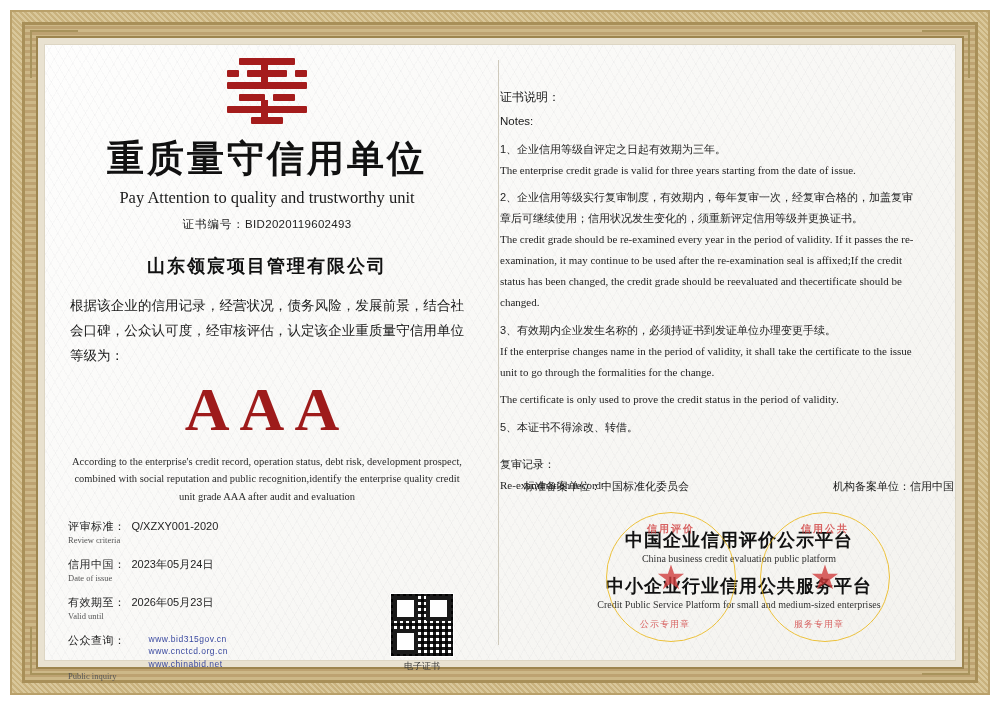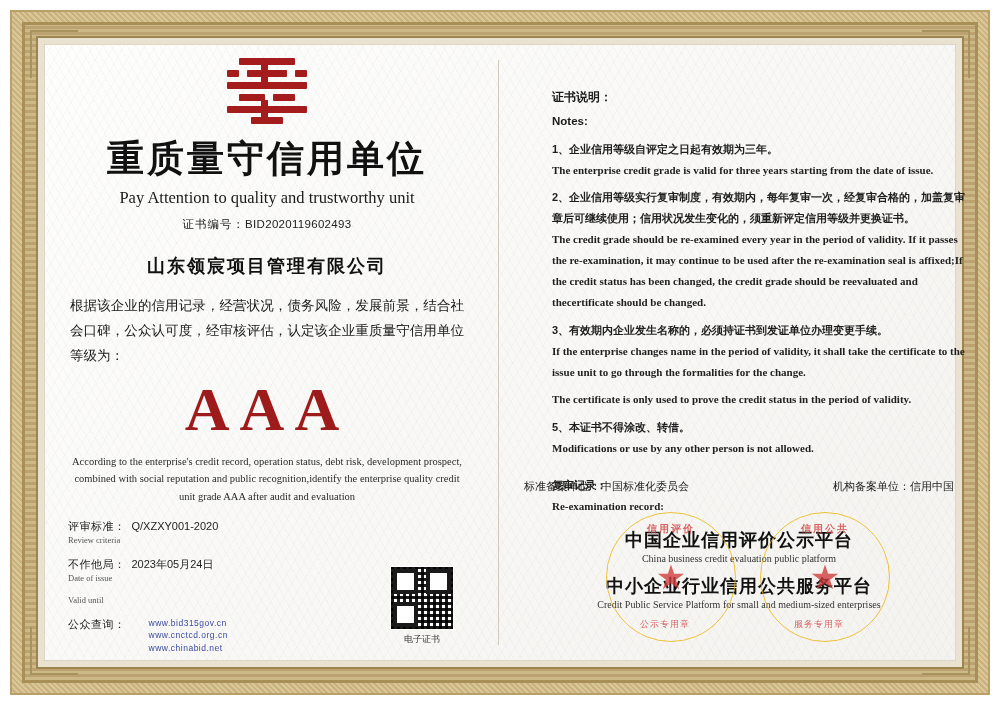--- a/index.html
+++ b/index.html
@@ -141,22 +141,22 @@
   .qr::before,.qr::after{
     content:"";position:absolute;width:17px;height:17px;border:4px solid #1a1a1a;background:#fff;
   }
   .qr::before{left:2px;top:2px;}
   .qr::after{right:2px;top:2px;}
   .qr-eye3{position:absolute;left:2px;bottom:2px;width:17px;height:17px;border:4px solid #1a1a1a;background:#fff;}
   .qr-label{font-size:9px;color:#333;margin-top:3px;}
 
   
   .right{
-    position:absolute;left:552px;top:86px;width:420px;
-    font-size:11.5px;color:#1a1a1a;line-height:1.9;font-weight:bold;
+    position:absolute;left:500px;top:86px;width:420px;
+    font-size:11.5px;color:#1a1a1a;line-height:1.9;
   }
   .r-head{font-size:12px;margin-bottom:2px;}
   .r-head-en{font-size:11.5px;margin-bottom:6px;}
   .note-cn{font-size:11px;color:#1e1e1e;}
   .note-en{font-size:11px;color:#1e1e1e;font-family:"Liberation Serif", serif;}
   .note-block{margin-bottom:7px;}
   .reexam{margin-top:16px;}
   .footer-row{
     position:absolute;left:524px;top:479px;width:430px;
     display:flex;justify-content:space-between;font-size:11px;color:#1a1a1a;
@@ -244,34 +244,36 @@
     <div class="para-en">According to the enterprise's credit record, operation status, debt risk, development prospect, combined with social reputation and public recognition,identify the enterprise quality credit unit grade AAA after audit and evaluation</div>
 
     <div class="fields">
 
       <div class="field">
         <div class="f-cn"><span>评审标准：</span><span class="fv">Q/XZXY001-2020</span></div>
         <div class="f-en">Review criteria</div>
       </div>
 
       <div class="field">
-        <div class="f-cn"><span>不作他局：</span><span class="fv">2023年05月24日</span></div>
+        <div class="f-cn"><span>信用中国：</span><span class="fv">2023年05月24日</span></div>
         <div class="f-en">Date of issue</div>
       </div>
 
       <div class="field">
+        <div class="f-cn"><span>有效期至：</span><span class="fv">2026年05月23日</span></div>
         <div class="f-en">Valid until</div>
       </div>
 
       <div class="field">
         <div class="f-cn"><span>公众查询：</span><span class="links" style="display:inline-block;vertical-align:top;">
           <div>www.bid315gov.cn</div>
           <div>www.cnctcd.org.cn</div>
           <div>www.chinabid.net</div>
         </span></div>
+        <div class="f-en">Public inquiry</div>
       </div>
 
       <div class="qr-wrap">
         <div class="qr">
             <span class="qr-eye3"></span>
           </div>
         <div class="qr-label">电子证书</div>
       </div>
 
     </div>
@@ -291,21 +293,20 @@
     </div>
     <div class="note-block">
       <div class="note-cn">3、有效期内企业发生名称的，必须持证书到发证单位办理变更手续。</div>
       <div class="note-en">If the enterprise changes name in the period of validity, it shall take the certificate to the issue unit to go through the formalities for the change.</div>
     </div>
     <div class="note-block">
       <div class="note-en">The certificate is only used to prove the credit status in the period of validity.</div>
     </div>
     <div class="note-block">
       <div class="note-cn">5、本证书不得涂改、转借。</div>
-      <div class="note-en">Modifications or use by any other person is not allowed.</div>
     </div>
 
     <div class="reexam">
       <div class="note-cn">复审记录：</div>
       <div class="note-en">Re-examination record:</div>
     </div>
   </div>
 
   <div class="footer-row">
     <div>

